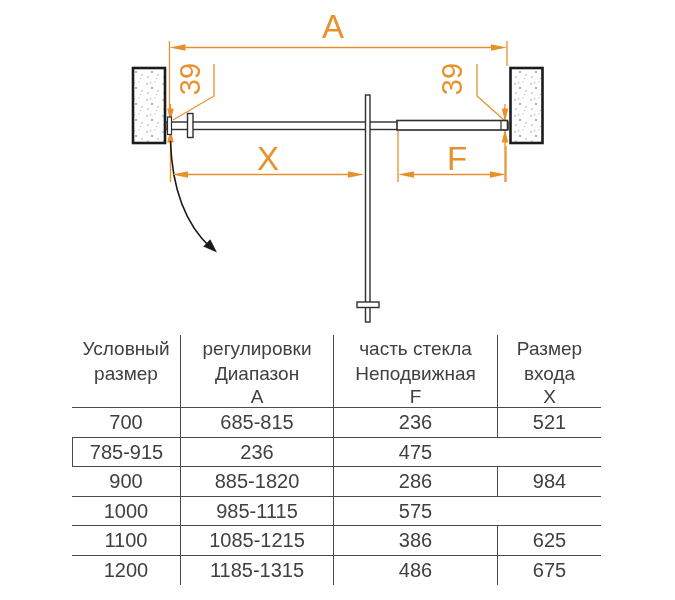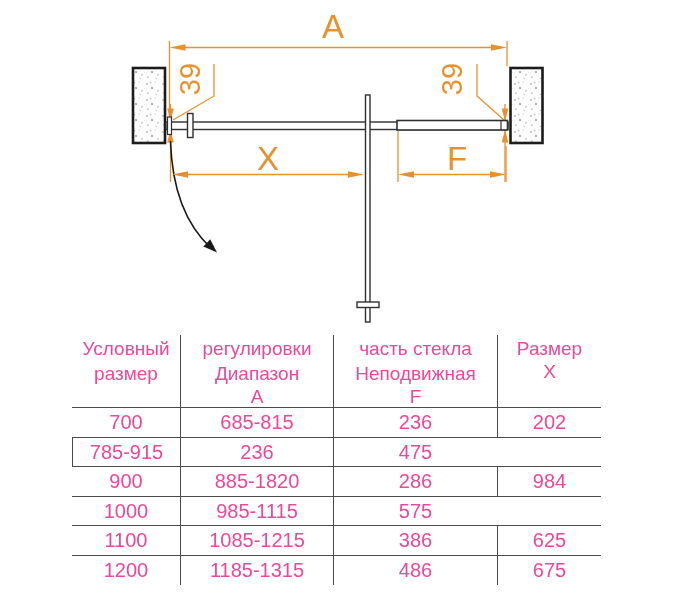--- a/index.html
+++ b/index.html
@@ -5,21 +5,21 @@
   html,body{margin:0;padding:0;background:#ffffff;}
   #page{position:relative;width:675px;height:600px;background:#ffffff;overflow:hidden;
         font-family:"Liberation Sans", sans-serif;}
 
   
   #diagram{position:absolute;left:0;top:0;width:675px;height:332px;}
   .dim-label{font-family:"Liberation Sans", sans-serif;font-size:33px;fill:#E8912C;}
   .dim-label-small{font-family:"Liberation Sans", sans-serif;font-size:29px;fill:#E8912C;}
 
   
-  #size-table{position:absolute;left:72px;top:335px;width:529px;color:#ec4899;}
+  #size-table{position:absolute;left:72px;top:335px;width:529px;color:#404040;}
   .trow{display:grid;grid-template-columns:108px 153px 164px 104px;}
   .hcell{text-align:center;font-size:19px;line-height:25px;padding-top:1px;}
   .hcell .symline{line-height:21px;}
   .cell{text-align:center;font-size:20px;height:28.6px;line-height:28.6px;}
   .bL{border-left:1.4px solid #4a4a4a;}
   .bB{border-bottom:1.5px solid #4a4a4a;}
 </style>
 </head>
 <body>
 
@@ -116,29 +116,30 @@
         <div>Диапазон</div>
         <div class="symline">А</div>
       </div>
       <div class="hcell bL">
         <div>часть стекла</div>
         <div>Неподвижная</div>
         <div class="symline">F</div>
       </div>
       <div class="hcell bL">
         <div>Размер</div>
+        <div>входа</div>
         <div class="symline">X</div>
       </div>
     </div>
 
     <div class="trow bB">
       <div class="cell">700</div>
       <div class="cell bL">685-815</div>
       <div class="cell bL">236</div>
-      <div class="cell bL">202</div>
+      <div class="cell bL">521</div>
     </div>
     <div class="trow bB">
       <div class="cell bL">785-915</div>
       <div class="cell bL">236</div>
       <div class="cell bL">475</div>
     </div>
     <div class="trow bB">
       <div class="cell">900</div>
       <div class="cell bL">885-1820</div>
       <div class="cell bL">286</div>

